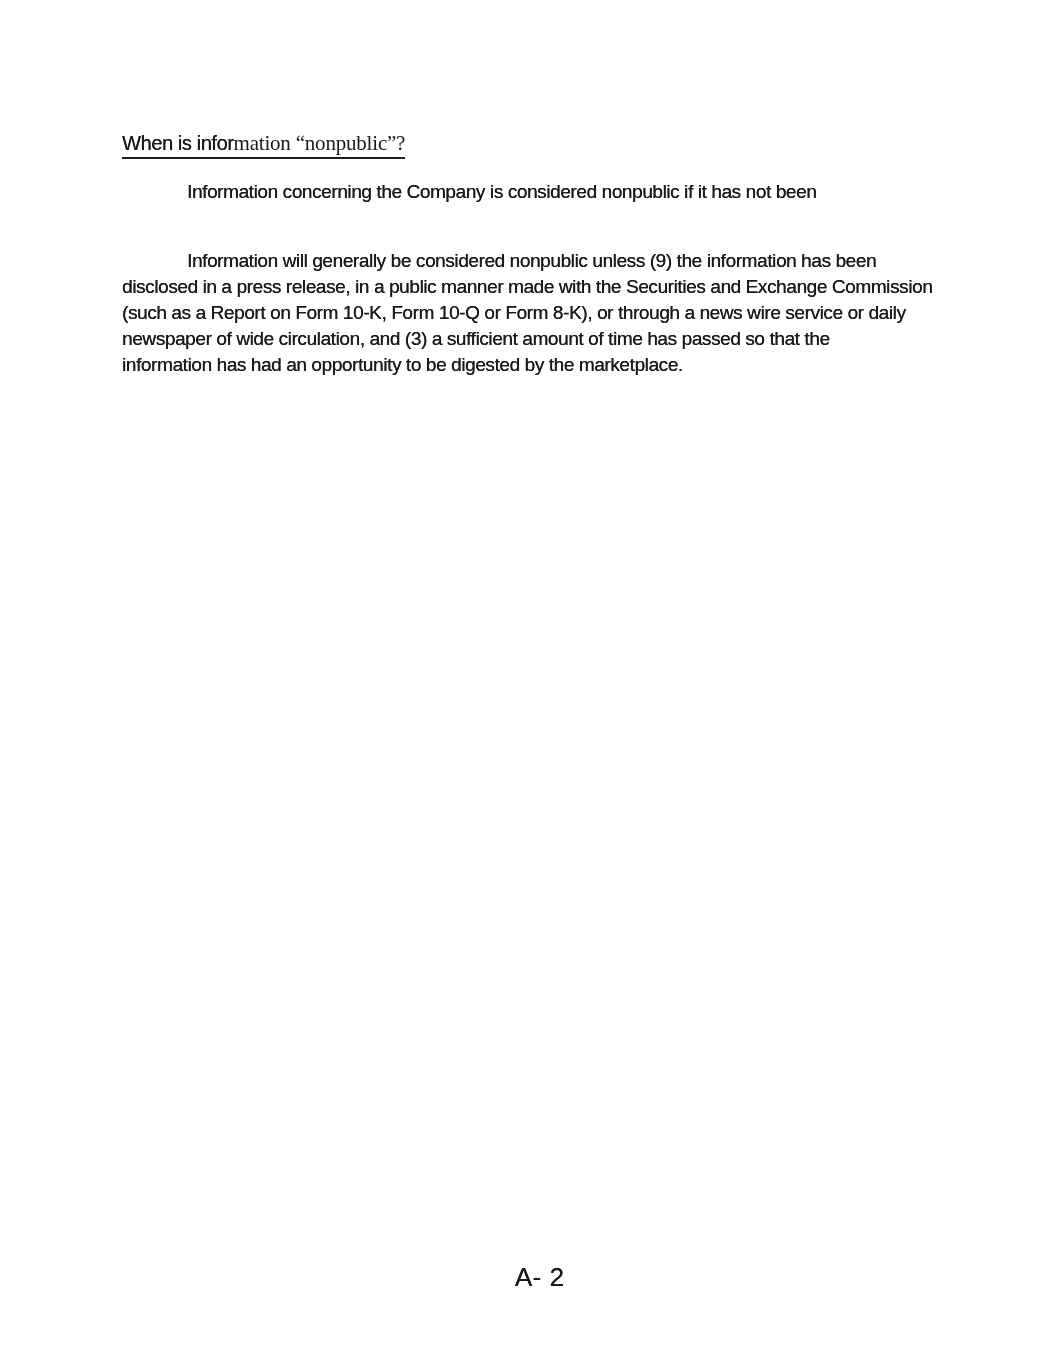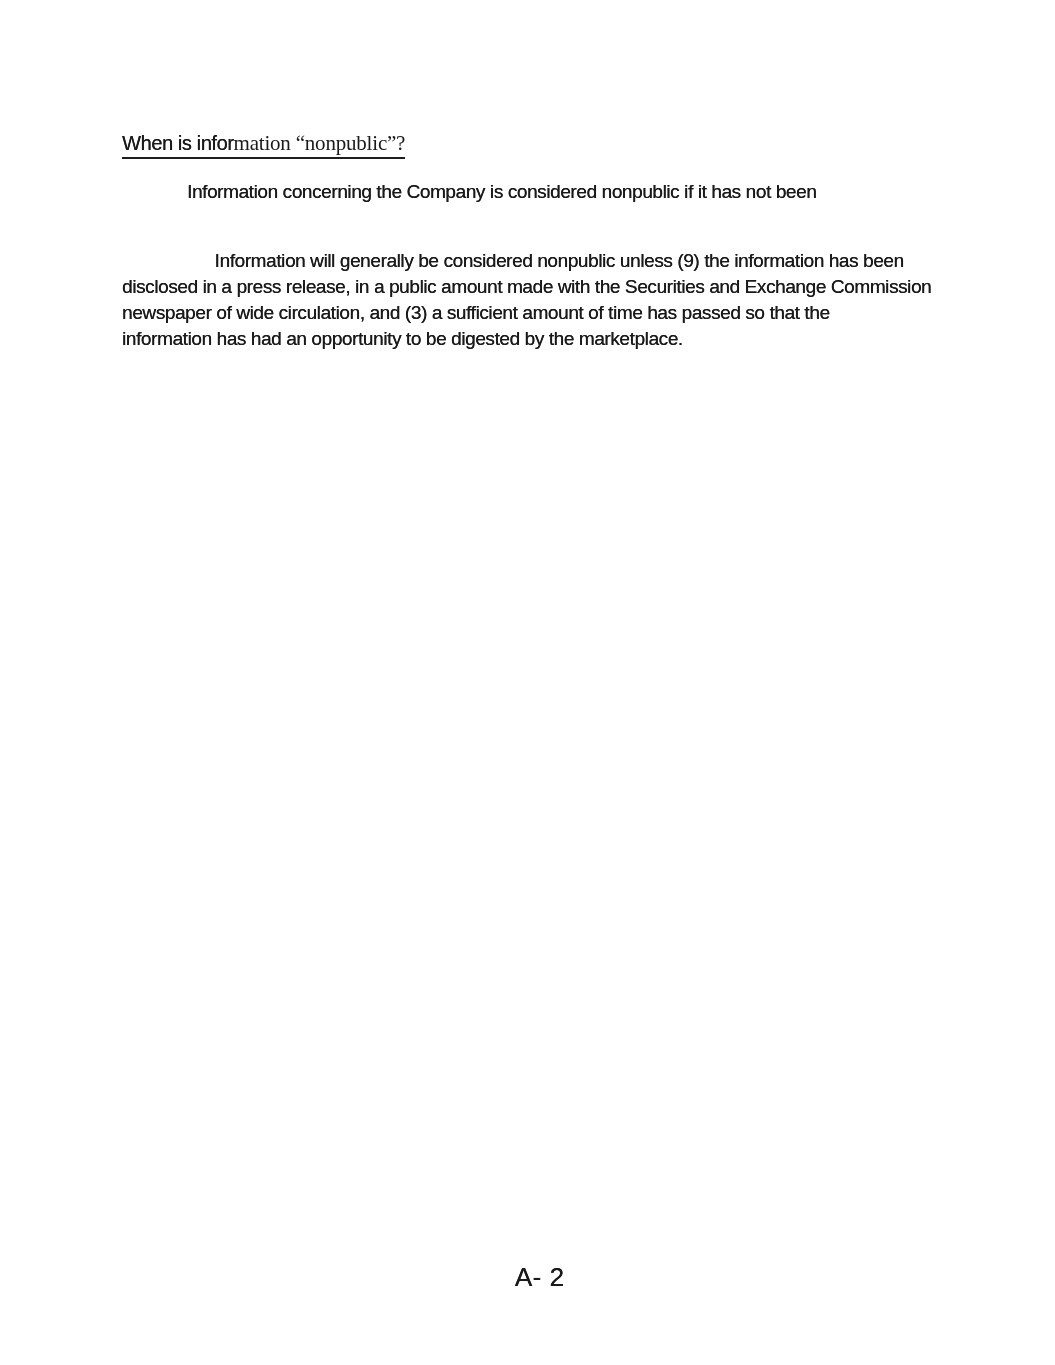--- a/index.html
+++ b/index.html
@@ -50,21 +50,20 @@
     font-size: 19px;
     letter-spacing: -0.4px;
     line-height: 26px;
     text-shadow: 0.25px 0 0 currentColor;
   }
   .para .line {
     white-space: nowrap;
   }
   .para .line.indent {
     padding-left: 65px;
-    text-align: center;
   }
   .para1 { top: 179px; }
   .para2 { top: 248px; }
   
   .footer {
     position: absolute;
     left: 0;
     top: 1262px;
     width: 100%;
     text-align: center;
@@ -81,21 +80,22 @@
   <h1 class="heading">
     <span class="underlined"><span class="seg-sans">When is infor</span><span class="seg-serif">mation “nonpublic”?</span></span>
   </h1>
 
   <div class="para para1">
     <div class="line indent">Information concerning the Company is considered nonpublic if it has not been</div>
   </div>
 
   <div class="para para2">
     <div class="line indent">Information will generally be considered nonpublic unless (9) the information has been</div>
-    <div class="line">disclosed in a press release, in a public amount made with the Securities and Exchange Commission</div>
+    <div class="line">disclosed in a press release, in a public manner made with the Securities and Exchange Commission</div>
+    <div class="line">(such as a Report on Form 10-K, Form 10-Q or Form 8-K), or through a news wire service or daily</div>
     <div class="line">newspaper of wide circulation, and (3) a sufficient amount of time has passed so that the</div>
     <div class="line">information has had an opportunity to be digested by the marketplace.</div>
   </div>
 
   <div class="footer">
     <span>A- 2</span>
   </div>
 
 </div>
 

